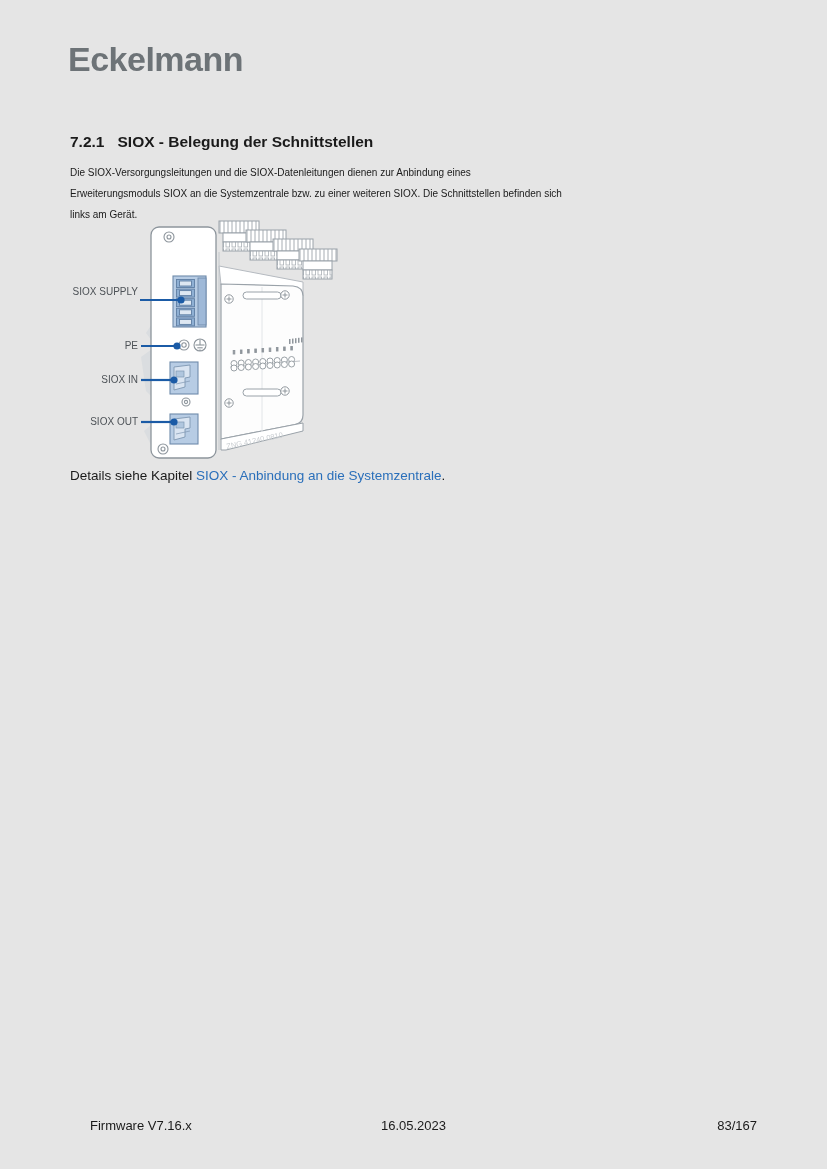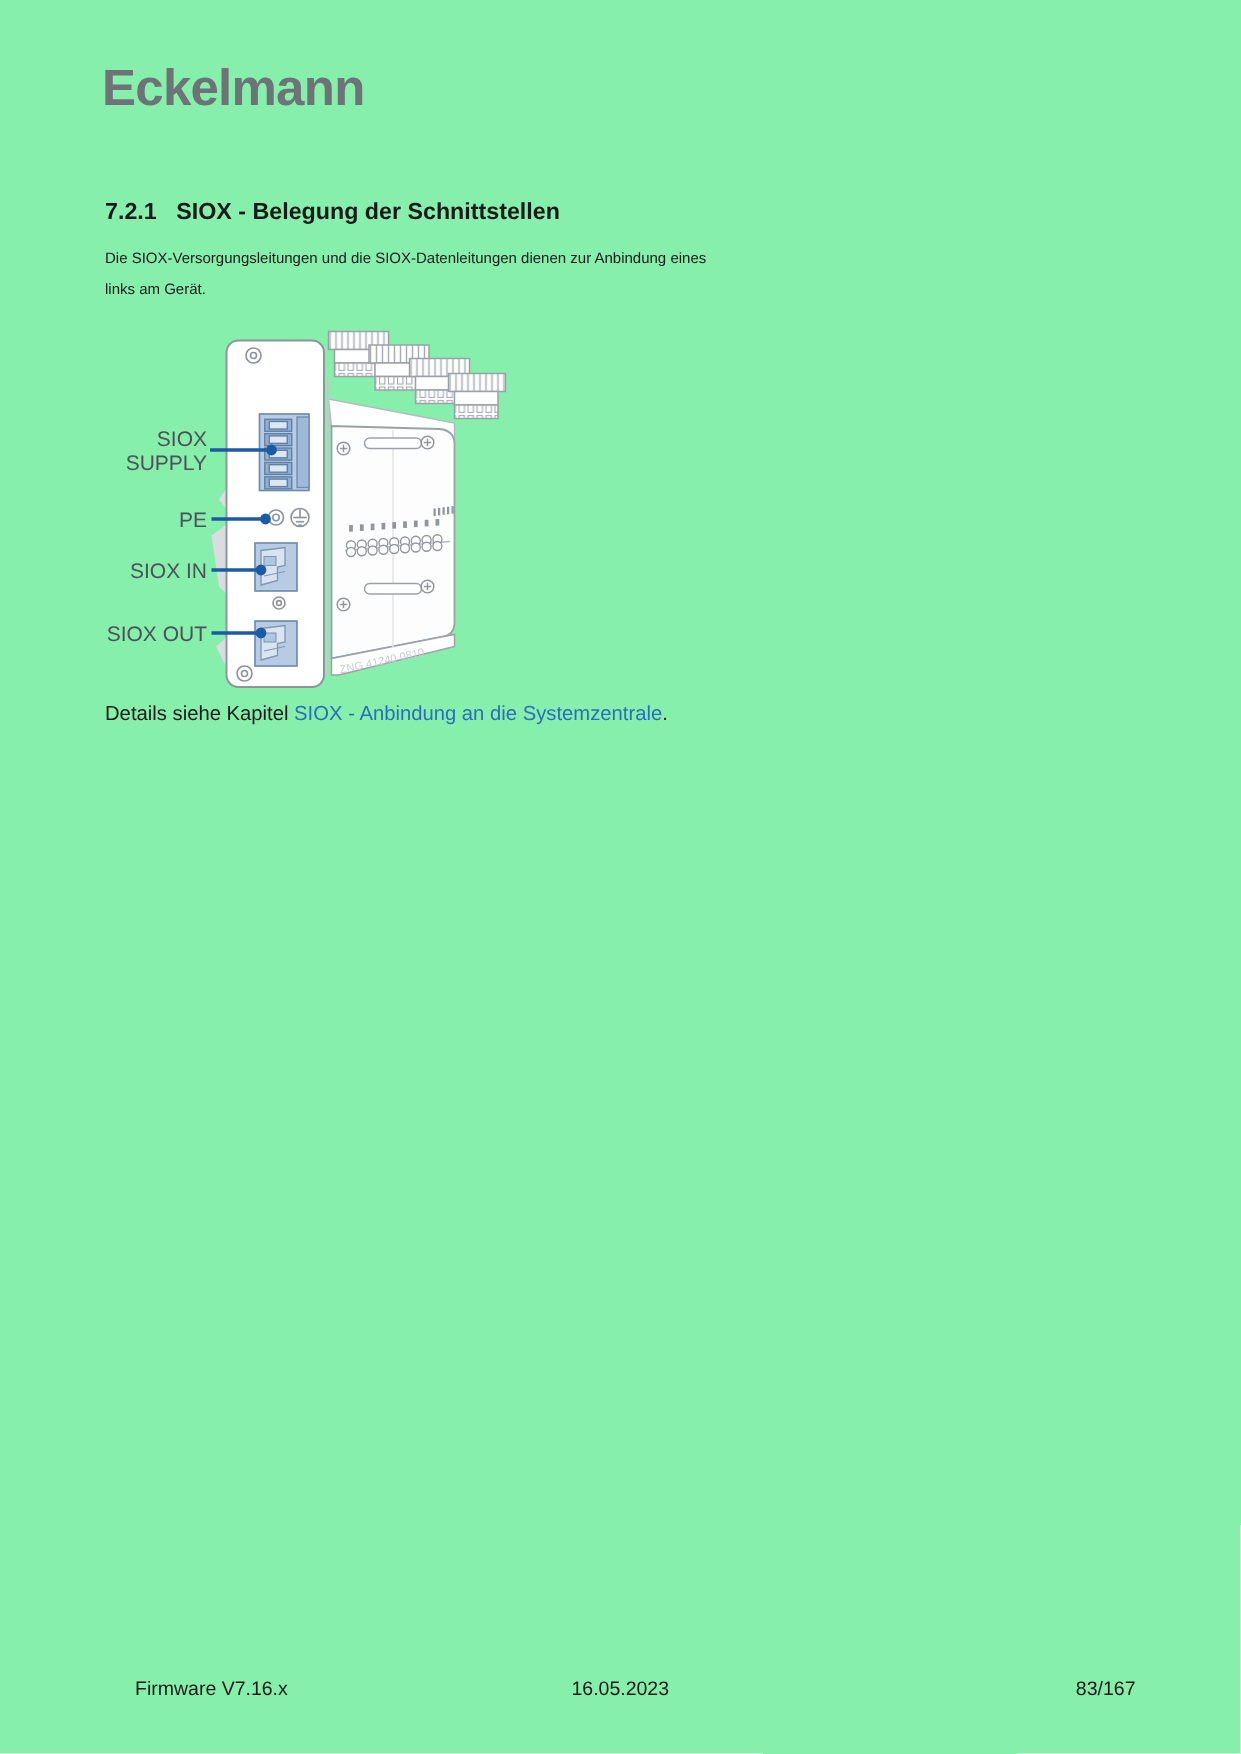--- a/index.html
+++ b/index.html
@@ -8,21 +8,21 @@
     --label-gray:#4d5257;
     --leader-blue:#1b5ba6;
     --link-blue:#2a6fba;
     --line-gray:#9aa2a9;
   }
   *{margin:0;padding:0;box-sizing:border-box;}
   html,body{background:#ffffff;}
   .page{
     position:relative;
     width:827px;height:1169px;
-    background:#86efac;
+    background:#e5e5e5;
     font-family:"Liberation Sans",sans-serif;
     color:var(--ink);
     overflow:hidden;
   }
   .logo{
     position:absolute;left:68px;top:40px;
     font-size:34px;font-weight:700;letter-spacing:-0.5px;
     color:var(--logo-gray);
   }
   .heading{
@@ -32,21 +32,21 @@
   .heading .h-num{margin-right:13px;}
   .para{
     position:absolute;left:70px;top:162px;width:700px;
     font-size:10px;line-height:21px;color:var(--ink);
   }
   .para span{display:block;}
   .figure{position:absolute;left:0;top:0;width:827px;height:1169px;pointer-events:none;}
   .fig-svg{position:absolute;left:20px;top:218px;}
   .fig-label{
     position:absolute;
-    font-size:14px;line-height:16px;color:var(--label-gray);
+    font-size:10px;line-height:16px;color:var(--label-gray);
     text-align:right;
   }
   .lbl-supply{right:689px;top:284px;width:70px;}
   .lbl-pe{right:689px;top:338px;white-space:nowrap;}
   .lbl-in{right:689px;top:372px;white-space:nowrap;}
   .lbl-out{right:689px;top:414px;white-space:nowrap;text-align:center;}
   .details{
     position:absolute;left:70px;top:468px;
     font-size:13.5px;color:var(--ink);text-align:center;
   }
@@ -65,20 +65,21 @@
 <div class="page">
 
   <div class="logo">Eckelmann</div>
 
   <div class="heading">
     <span class="h-num">7.2.1</span><span>SIOX - Belegung der Schnittstellen</span>
   </div>
 
   <div class="para">
     <span>Die SIOX-Versorgungsleitungen und die SIOX-Datenleitungen dienen zur Anbindung eines</span>
+    <span>Erweiterungsmoduls SIOX an die Systemzentrale bzw. zu einer weiteren SIOX. Die Schnittstellen befinden sich</span>
     <span>links am Gerät.</span>
   </div>
 
   <div class="figure">
     <svg class="fig-svg" width="320" height="248" viewBox="20 218 320 248">
       <defs>
         <pattern id="ridge" width="4" height="12" patternUnits="userSpaceOnUse">
           <rect width="4" height="12" fill="#ffffff"></rect>
           <line x1="1" y1="0" x2="1" y2="12" stroke="#a8aeb4" stroke-width="1"></line>
         </pattern>

